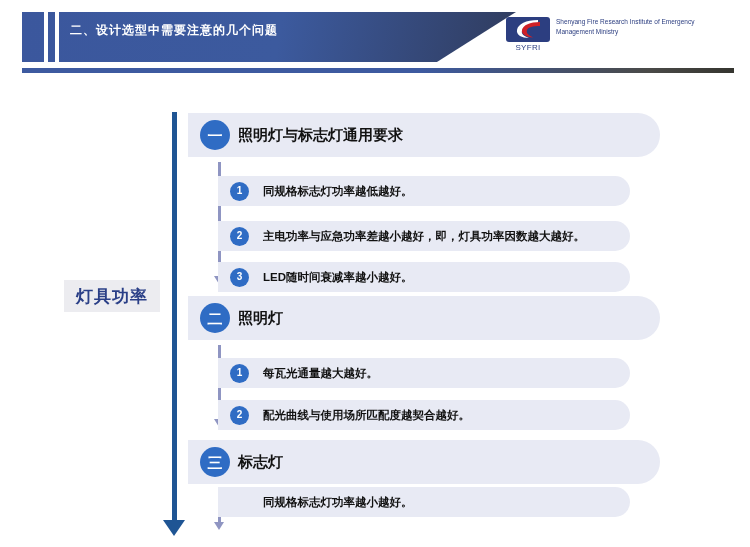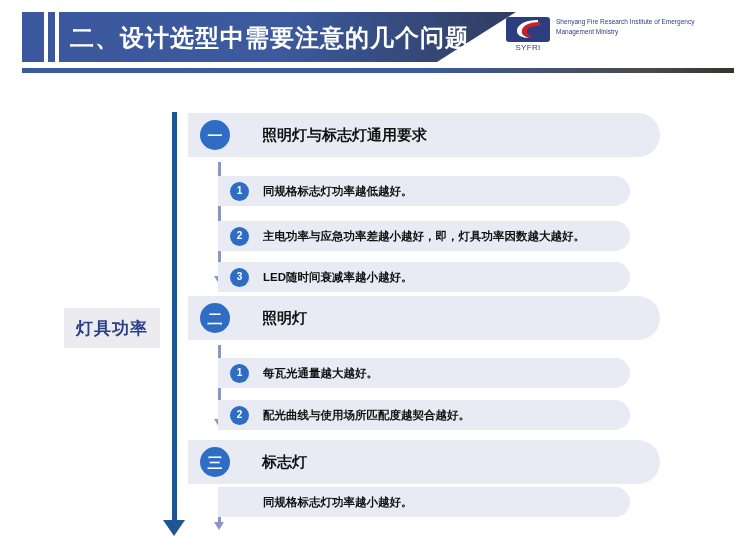--- a/index.html
+++ b/index.html
@@ -33,21 +33,21 @@
     position: absolute;
     top: 12px;
     width: 4px; height: 50px;
     background: #ffffff;
   }
   .banner-stripe.s1 { left: 44px; }
   .banner-stripe.s2 { left: 55px; }
   .banner-title {
     position: absolute;
     left: 70px; top: 22px;
-    font-size: 24px;
+    font-size: 12px;
     font-weight: bold;
     color: #ffffff;
     letter-spacing: 1px;
     white-space: nowrap;
   }
 
   
   .logo-wrap {
     position: absolute;
     left: 506px; top: 17px;
@@ -117,22 +117,22 @@
     left: 163px; top: 520px;
     width: 0; height: 0;
     border-left: 11px solid transparent;
     border-right: 11px solid transparent;
     border-top: 16px solid #1f5594;
   }
 
   
   .side-label {
     position: absolute;
-    left: 64px; top: 308px;
-    width: 96px; height: 40px;
+    left: 64px; top: 280px;
+    width: 96px; height: 32px;
     background: #ececf0;
     display: flex;
     align-items: center;
     justify-content: center;
     font-size: 17px;
     font-weight: bold;
     color: #2a3f87;
     letter-spacing: 1px;
   }
 
@@ -155,21 +155,21 @@
     flex: none;
     display: flex;
     align-items: center;
     justify-content: center;
     color: #ffffff;
     font-size: 15px;
     font-weight: bold;
     line-height: 1;
   }
   .section-title {
-    margin-left: 32px;
+    margin-left: 8px;
     font-size: 15px;
     font-weight: bold;
     color: #111111;
     white-space: nowrap;
   }
 
   .sub-row {
     position: absolute;
     left: 218px;
     width: 412px;

